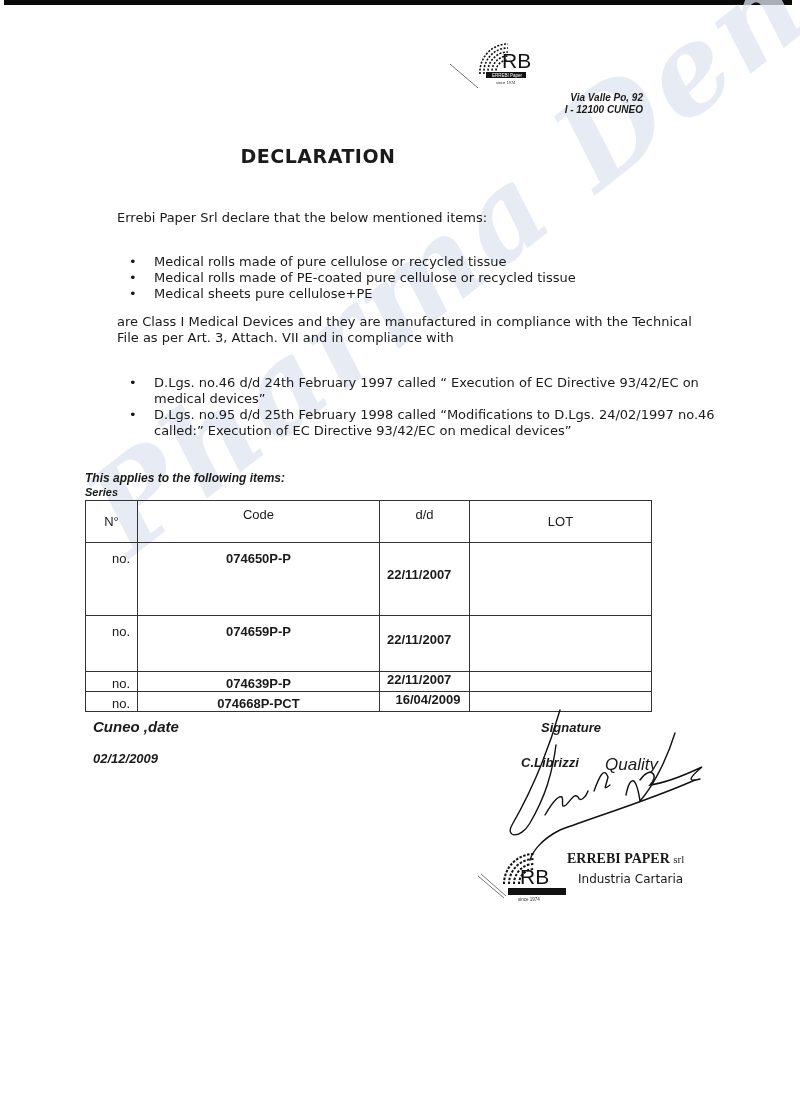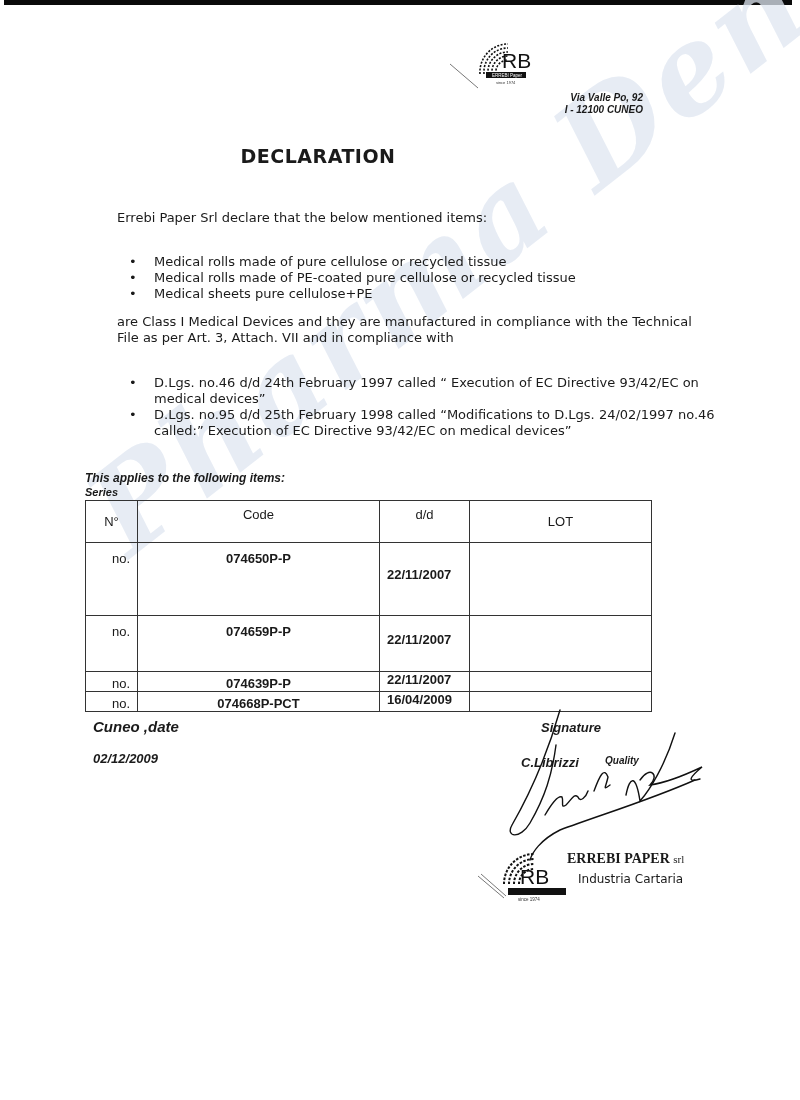--- a/index.html
+++ b/index.html
@@ -46,28 +46,28 @@
   .c-n { width: 51px; } .c-code { width: 241px; } .c-dd { width: 89px; } .c-lot { width: 181px; }
   th.c-n { vertical-align: middle !important; text-align: center; }
   th.c-code, th.c-dd { text-align: center; padding-top: 6px !important; }
   th.c-lot { vertical-align: middle !important; text-align: center; }
   td.num { text-align: right; padding-right: 7px !important; vertical-align: top; }
   td.code { text-align: center; font-weight: bold; vertical-align: top; }
   td.dd { font-weight: bold; text-align: left; padding-left: 7px !important; margin-top: 44px; }
   tr.r1 td { height: 48px; } tr.r1 td.num, tr.r1 td.code { padding-top: 8px; } tr.r1 td.dd { vertical-align: top; padding-top: 24px; }
   tr.r2 td { height: 39px; } tr.r2 td.num, tr.r2 td.code { padding-top: 8px; } tr.r2 td.dd { vertical-align: top; padding-top: 16px; }
   tr.r3 td { height: 19px; } tr.r3 td.num, tr.r3 td.code { vertical-align: bottom; } tr.r3 td.dd { vertical-align: top; }
-  tr.r4 td { height: 19px; } tr.r4 td.num, tr.r4 td.code { vertical-align: bottom; } tr.r4 td.dd { vertical-align: top; }
+  tr.r4 td { height: 19px; } tr.r4 td.num, tr.r4 td.code { vertical-align: bottom; } tr.r4 td.dd { vertical-align: top; text-align: center; }
 
   .place { left: 93px; top: 718px; font-family: "Liberation Sans", sans-serif; font-style: italic; font-weight: bold; font-size: 15px; }
   .date { left: 93px; top: 751px; font-family: "Liberation Sans", sans-serif; font-style: italic; font-weight: bold; font-size: 13px; }
 
   .sig-label { left: 541px; top: 720px; font-family: "Liberation Sans", sans-serif; font-style: italic; font-weight: bold; font-size: 13px; }
   .sig-name { left: 521px; top: 755px; font-family: "Liberation Sans", sans-serif; font-style: italic; font-weight: bold; font-size: 13px; }
-  .sig-role { left: 605px; top: 755px; font-family: "Liberation Sans", sans-serif; font-style: italic; font-weight: bold; font-size: 10px; }
+  .sig-role { left: 605px; top: 755px; font-family: "Liberation Sans", sans-serif; font-style: italic; font-weight: normal; font-size: 17px; }
   .signature { left: 490px; top: 705px; width: 220px; height: 160px; }
 
   .logo-bottom { left: 478px; top: 840px; width: 100px; height: 62px; }
   .company { left: 567px; top: 851px; font-family: "Liberation Serif", serif; font-weight: bold; font-size: 14px; }
   .company small { font-weight: normal; font-size: 11px; }
   .company-sub { left: 578px; top: 872px; font-family: "DejaVu Sans", sans-serif; font-size: 12px; }
 </style>
 </head>
 <body>
 

